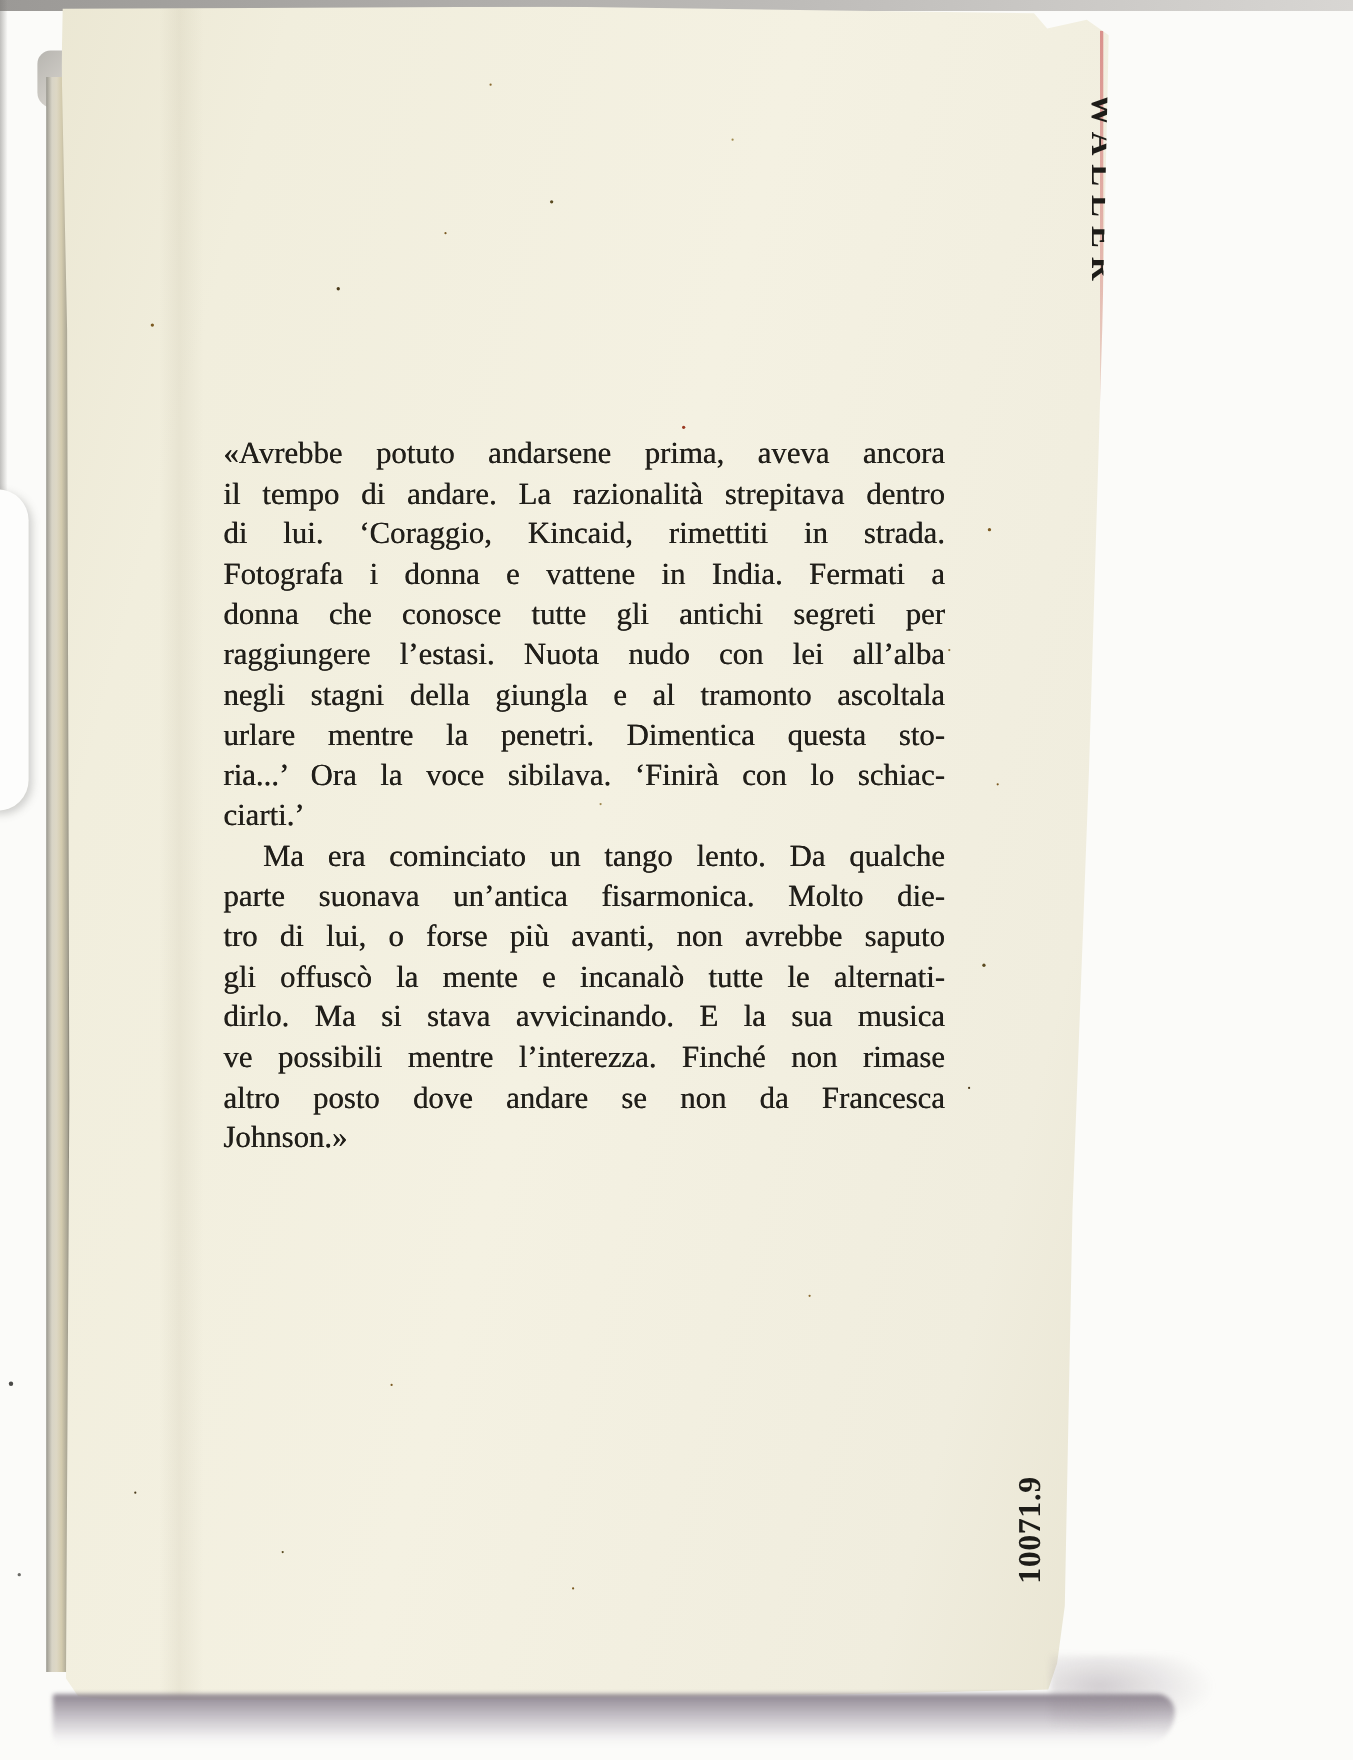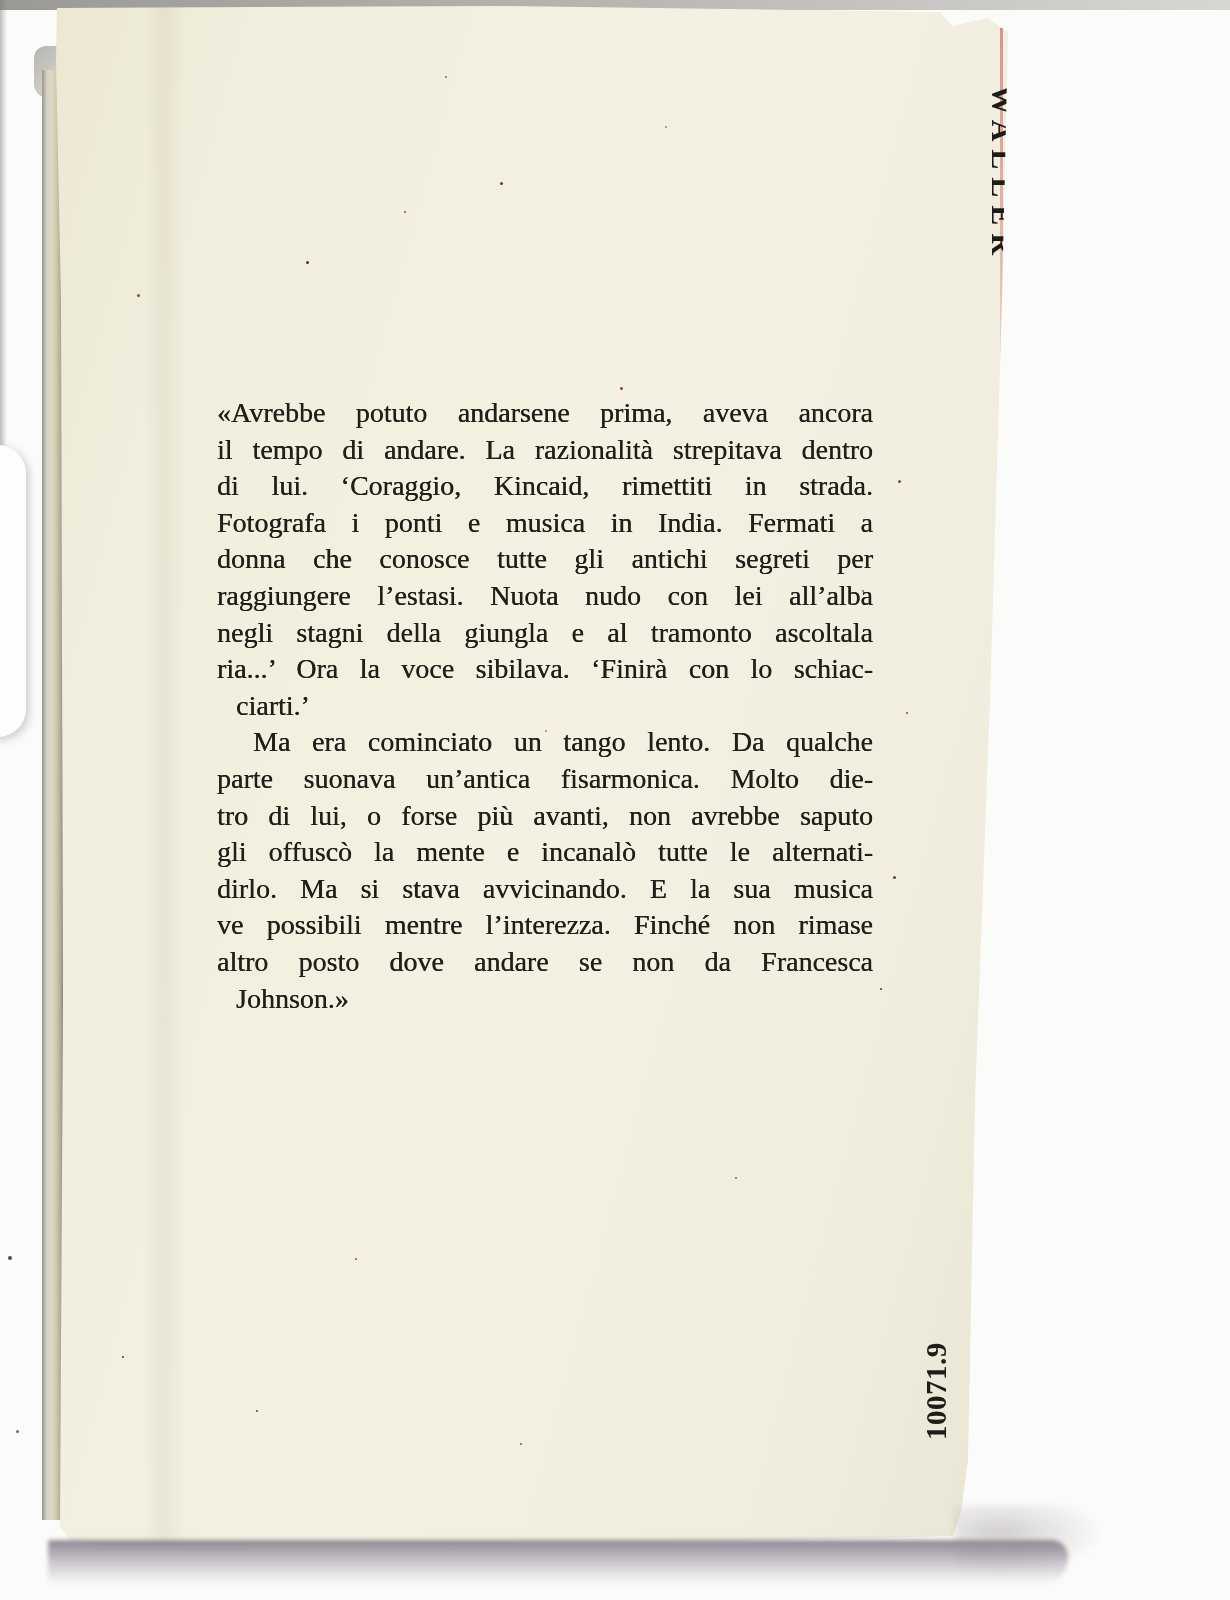--- a/index.html
+++ b/index.html
@@ -65,26 +65,26 @@
   
   .spine-text{
     position:absolute;left:940px;top:79px;
     writing-mode:vertical-rl;
     font-size:30px;font-weight:bold;letter-spacing:8px;
     color:#1d1c18;
   }
 
   
   .text-block{
-    position:absolute;left:172px;top:389px;width:656px;
+    position:absolute;left:158px;top:389px;width:656px;
     font-size:28px;line-height:36.6px;color:#211f1a;
     text-shadow:0.3px 0 0 currentColor;
   }
   .ln{text-align:justify;text-align-last:justify;white-space:normal;}
-  .ln-last{text-align:left;text-align-last:left;margin-left:19px;}
+  .ln-last{text-align:left;text-align-last:left;}
   .ln-indent{padding-left:36px;}
 
   
   .catalog{
     position:absolute;left:826px;top:1369px;width:130px;height:32px;
     transform:rotate(-90deg);
     text-align:center;font-size:29px;font-weight:600;color:#1d1c18;
     letter-spacing:0.5px;
   }
 
@@ -119,24 +119,25 @@
   <div class="book">
     <div class="crease"></div>
     <div class="edge-pink"></div>
 
     <div class="spine-text">WALLER</div>
 
     <div class="text-block">
       <div class="ln">«Avrebbe potuto andarsene prima, aveva ancora</div>
       <div class="ln">il tempo di andare. La razionalità strepitava dentro</div>
       <div class="ln">di lui. ‘Coraggio, Kincaid, rimettiti in strada.</div>
-      <div class="ln">Fotografa i ponti e musica in India. Fermati a</div>
+      <div class="ln">Fotografa i donna e vattene in India. Fermati a</div>
       <div class="ln">donna che conosce tutte gli antichi segreti per</div>
       <div class="ln">raggiungere l’estasi. Nuota nudo con lei all’alba</div>
       <div class="ln">negli stagni della giungla e al tramonto ascoltala</div>
+      <div class="ln">urlare mentre la penetri. Dimentica questa sto-</div>
       <div class="ln">ria...’ Ora la voce sibilava. ‘Finirà con lo schiac-</div>
       <div class="ln ln-last">ciarti.’</div>
       <div class="ln ln-indent">Ma era cominciato un tango lento. Da qualche</div>
       <div class="ln">parte suonava un’antica fisarmonica. Molto die-</div>
       <div class="ln">tro di lui, o forse più avanti, non avrebbe saputo</div>
       <div class="ln">gli offuscò la mente e incanalò tutte le alternati-</div>
       <div class="ln">dirlo. Ma si stava avvicinando. E la sua musica</div>
       <div class="ln">ve possibili mentre l’interezza. Finché non rimase</div>
       <div class="ln">altro posto dove andare se non da Francesca</div>
       <div class="ln ln-last">Johnson.»</div>

